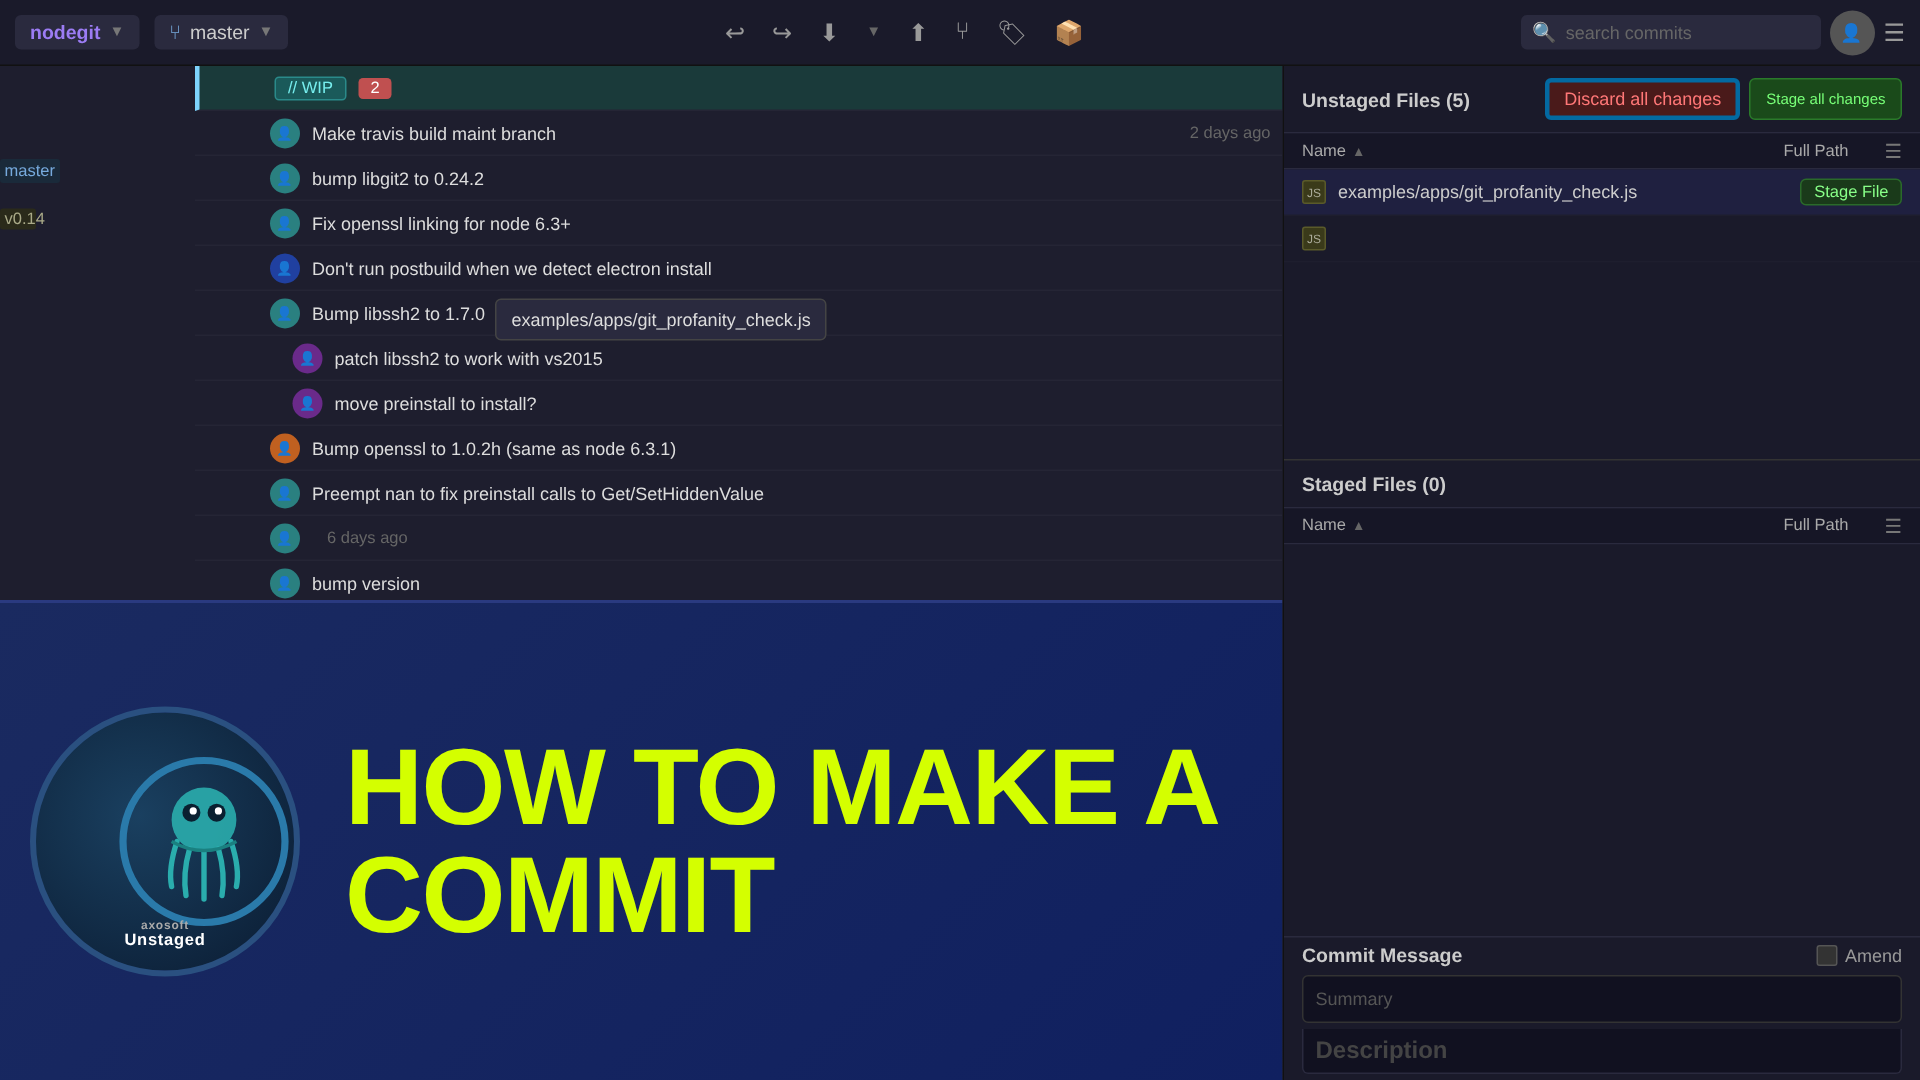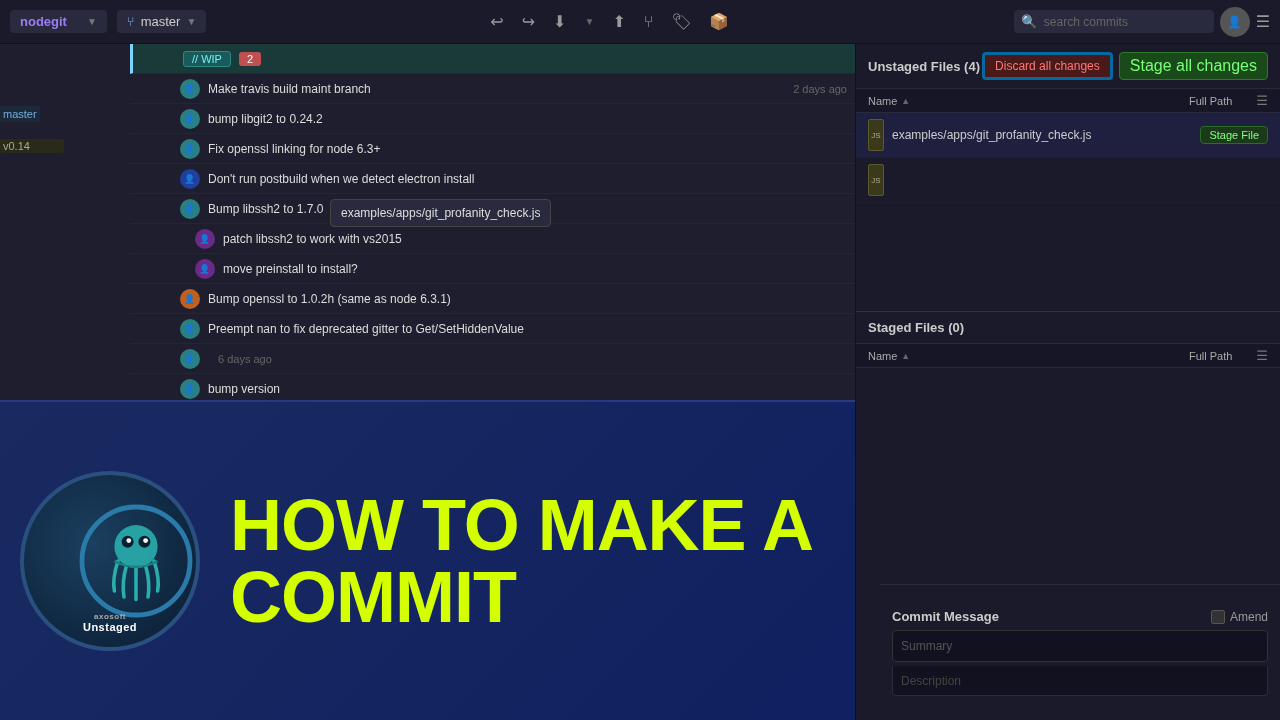--- a/index.html
+++ b/index.html
@@ -22,21 +22,21 @@
       padding: 0 10px;
       gap: 6px;
       border-bottom: 1px solid #111;
     }
     .toolbar-brand {
       background: #2a2a3e;
       border-radius: 4px;
       padding: 4px 10px;
       display: flex;
       align-items: center;
-      gap: 20px;
+      gap: 6px;
       color: #9c7cf4;
       font-weight: 600;
       font-size: 13px;
       cursor: pointer;
     }
     .toolbar-branch {
       background: #2a2a3e;
       border-radius: 4px;
       padding: 4px 10px;
       display: flex;
@@ -292,21 +292,21 @@
       padding: 4px 10px;
       font-size: 12px;
       cursor: pointer;
     }
     .btn-stage-all {
       background: #1a4a1a;
       border: 1px solid #2a7a2a;
       color: #7f7;
       border-radius: 4px;
       padding: 4px 10px;
-      font-size: 16px;
+      font-size: 10px;
       cursor: pointer;
     }
 
     
     .file-list-header {
       display: flex;
       align-items: center;
       padding: 4px 12px;
       background: #161626;
       border-bottom: 1px solid #2a2a3e;
@@ -334,21 +334,21 @@
       display: flex;
       align-items: center;
       padding: 6px 12px;
       border-bottom: 1px solid #1e1e2e;
       cursor: pointer;
       background: #1a1a2a;
     }
     .file-item.selected { background: #1f2040; }
     .file-icon {
       width: 16px;
-      height: 32px;
+      height: 16px;
       background: #3a3a1a;
       border: 1px solid #5a5a2a;
       border-radius: 2px;
       display: flex;
       align-items: center;
       justify-content: center;
       font-size: 8px;
       color: #aa9;
       margin-right: 8px;
       flex-shrink: 0;
@@ -372,22 +372,21 @@
     .file-item.selected .btn-stage-file { opacity: 1; }
 
     .staged-section {
       border-top: 1px solid #333;
     }
 
     
     .commit-msg-section {
       margin-top: auto;
       border-top: 1px solid #2a2a3e;
-      padding: 24px 12px;
-      margin-left: 24px;
+      padding: 4px 12px;
     }
     .commit-msg-header {
       display: flex;
       align-items: center;
       justify-content: space-between;
       margin-bottom: 6px;
     }
     .commit-msg-title {
       font-size: 13px;
       font-weight: 600;
@@ -420,23 +419,24 @@
     }
     .commit-summary-input::placeholder { color: #555; }
     .commit-desc-input {
       width: 100%;
       background: #111120;
       border: 1px solid #2a2a3e;
       border-top: none;
       border-radius: 0 0 4px 4px;
       padding: 6px 8px;
       color: #888;
-      font-size: 12px;
+      font-size: 16px;
       outline: none;
       height: 30px;
+      font-weight: bold;
     }
     .commit-desc-input::placeholder { color: #444; }
 
     
     .graph-svg {
       position: absolute;
       top: 0;
       left: 0;
       width: 130px;
       height: 100%;
@@ -482,21 +482,21 @@
   <span class="hamburger">☰</span>
 </div>
 
 <div class="main-layout">
 
   <div class="left-panel">
 
     <div style="position:absolute;left:0;top:62px;width:40px;z-index:10;">
       <div style="font-size:11px;color:#7ad;padding:2px 3px;background:#1a2a3a;border-radius:2px;margin-bottom:2px;">master</div>
     </div>
-    <div style="position:absolute;left:0;top:95px;width:64px;z-index:10;">
+    <div style="position:absolute;left:0;top:95px;width:24px;z-index:10;">
       <div style="font-size:11px;color:#aa8;padding:1px 3px;background:#2a2a1a;border-radius:2px;">v0.14</div>
     </div>
     <div style="position:absolute;left:0;top:360px;width:40px;z-index:10;">
       <div style="font-size:11px;color:#7ad;padding:2px 3px;background:#1a2a3a;border-radius:2px;">master</div>
     </div>
 
     <svg class="graph-svg" viewBox="0 0 130 720" preserveAspectRatio="none">
 
       <line x1="148" y1="0" x2="148" y2="720" stroke="#2a9090" stroke-width="2"></line>
 
@@ -557,21 +557,21 @@
       <div class="commit-row" style="padding-left:65px;">
         <div class="avatar-small purple">👤</div>
         <span class="commit-message">move preinstall to install?</span>
       </div>
       <div class="commit-row" style="padding-left:50px;">
         <div class="avatar-small orange">👤</div>
         <span class="commit-message">Bump openssl to 1.0.2h (same as node 6.3.1)</span>
       </div>
       <div class="commit-row" style="padding-left:50px;">
         <div class="avatar-small teal">👤</div>
-        <span class="commit-message">Preempt nan to fix deprecated gitter to Get/SetHiddenValue</span>
+        <span class="commit-message">Preempt nan to fix preinstall calls to Get/SetHiddenValue</span>
       </div>
       <div class="commit-row" style="padding-left:50px;">
         <div class="avatar-small teal">👤</div>
         <span class="commit-time">6 days ago</span>
       </div>
 
       <div class="commit-row" style="padding-left:50px;">
         <div class="avatar-small teal">👤</div>
         <span class="commit-message">bump version</span>
       </div>
@@ -629,21 +629,21 @@
         </div>
       </div>
 
       <div class="banner-title">HOW TO MAKE A COMMIT</div>
     </div>
   </div>
 
   <div class="right-panel">
 
     <div class="rp-header">
-      <span class="rp-section-title">Unstaged Files (4)</span>
+      <span class="rp-section-title">Unstaged Files (5)</span>
       <div style="display:flex;gap:6px;">
         <button class="btn-discard">Discard all changes</button>
         <button class="btn-stage-all">Stage all changes</button>
       </div>
     </div>
 
     <div class="file-list-header">
       <div class="col-name">
         <span>Name</span>
         <span style="font-size:9px;color:#666;">▲</span>

